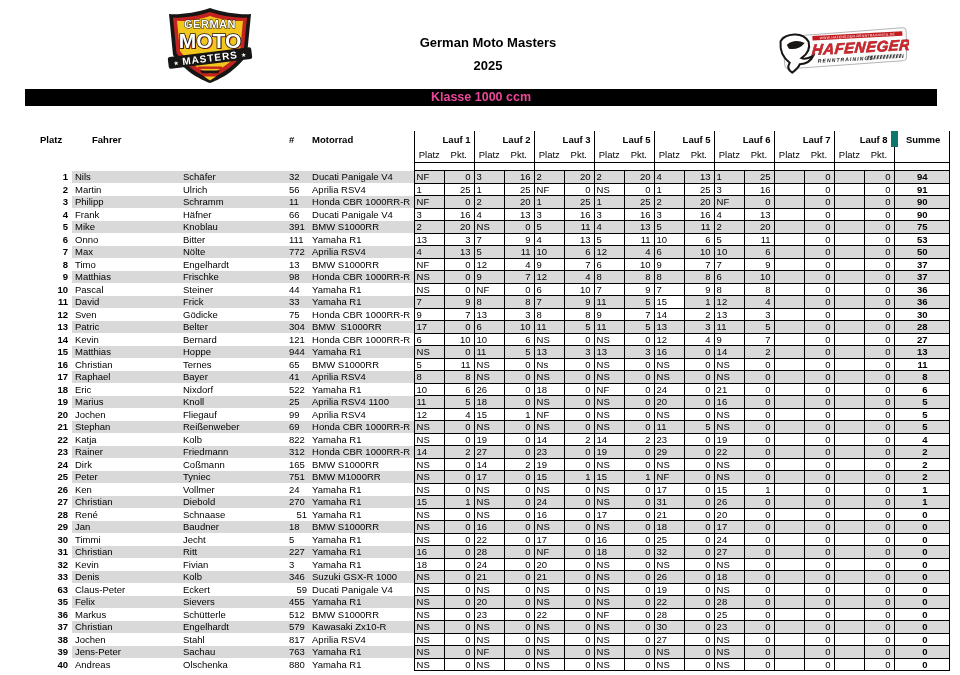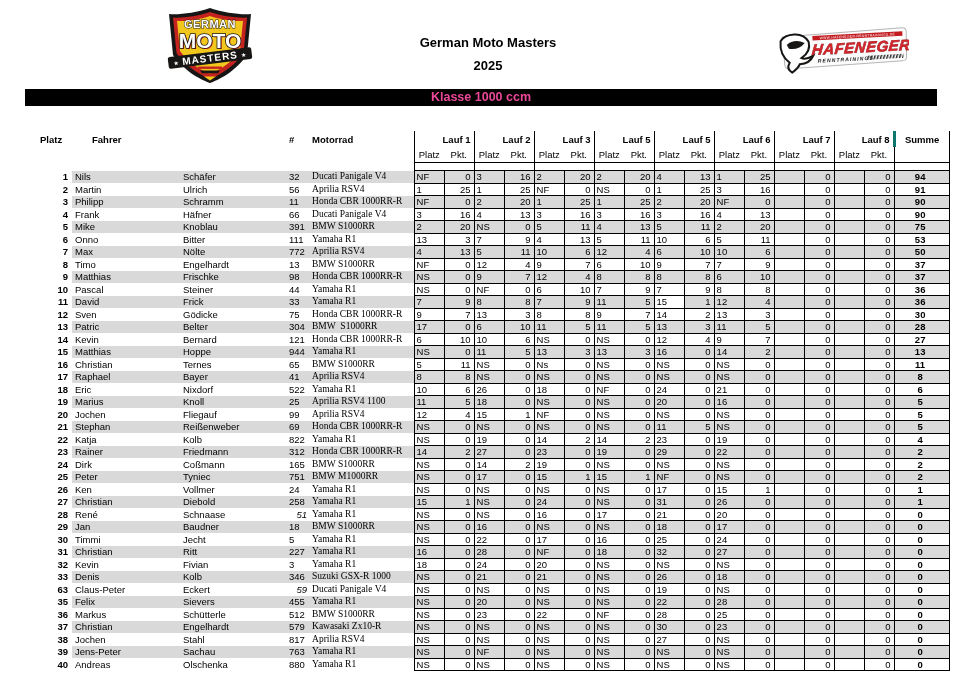--- a/index.html
+++ b/index.html
@@ -23,38 +23,38 @@
     table-layout:fixed;font-size:9.5px;}
   th,td{padding:0;margin:0;overflow:hidden;white-space:nowrap;}
   thead th{font-weight:bold;text-align:left;font-size:9.5px;}
   #standings-head tr:nth-child(1) th{height:16px;vertical-align:middle;}
   #standings-head tr:nth-child(2) th{height:15px;vertical-align:middle;}
   .h-rank{padding-left:3px;}
   .h-fahrer{padding-left:20px;}
   .h-num{padding-left:7px;}
   .h-bike{padding-left:2px;}
   .h-lauf{text-align:right;padding-right:3px;border-left:1px solid #000;}
-  .h-summe{text-align:center;border-left:3px solid #0f766e;border-right:1px solid #000;}
+  .h-summe{text-align:center;border-left:7px solid #0f766e;border-right:1px solid #000;}
   .h-sub{font-weight:normal;text-align:center;border-bottom:1px solid #000;}
   .h-sub-start{border-left:1px solid #000;}
   .h-sub-summe{border-left:1px solid #000;border-right:1px solid #000;border-bottom:1px solid #000;}
   .sp-left,.sp-group,.sp-summe{height:7px;}
   .sp-group{border-left:1px solid #000;}
   .sp-summe{border-left:1px solid #000;border-right:1px solid #000;}
 
   tbody td{height:11.3px;line-height:11.5px;}
   .rank{font-weight:bold;text-align:right;padding-right:4px;}
   .fname,.lname{padding-left:3px;}
   .num{padding-left:7px;}
-  .num-r{padding-left:0;text-align:right;padding-right:3px;font-style:italic;}
-  .bike{padding-left:2px;white-space:pre;font-family:Liberation Serif, serif;}
+  .num-r{padding-left:0;text-align:right;padding-right:3px;}
+  .bike{padding-left:2px;white-space:pre;}
   .lc{border:1px solid #000;}
   .lp{text-align:left;padding-left:2px;}
   .lk{text-align:right;padding-right:3px;}
-  .summe{font-weight:bold;text-align:center;padding-right:3px;}
+  .summe{font-weight:bold;text-align:right;padding-right:21px;}
   tr.odd td:not(.rank){background:#d9d9d9;}
   td.wcell{background:#fff !important;}
 </style>
 </head>
 <body>
 
 <div class="page">
 
   <svg class="logo-gmm" width="96" height="80" viewBox="0 0 96 80">
     <path d="M48 2 C62 7 80 9 89 8 L85 49 C72 67 56 74 48 77 C40 74 24 67 11 49 L7 8 C16 9 34 7 48 2 Z" fill="#181614"></path>
@@ -798,21 +798,21 @@
           <td class="lc lp"></td>
           <td class="lc lk">0</td>
           <td class="lc lp"></td>
           <td class="lc lk">0</td>
           <td class="lc summe">1</td>
         </tr>
         <tr class="odd">
           <td class="rank">27</td>
           <td class="fname">Christian</td>
           <td class="lname">Diebold</td>
-          <td class="num">258</td>
+          <td class="num">270</td>
           <td class="bike">Yamaha R1</td>
           <td class="lc lp">15</td>
           <td class="lc lk">1</td>
           <td class="lc lp">NS</td>
           <td class="lc lk">0</td>
           <td class="lc lp">24</td>
           <td class="lc lk">0</td>
           <td class="lc lp">NS</td>
           <td class="lc lk">0</td>
           <td class="lc lp">31</td>

